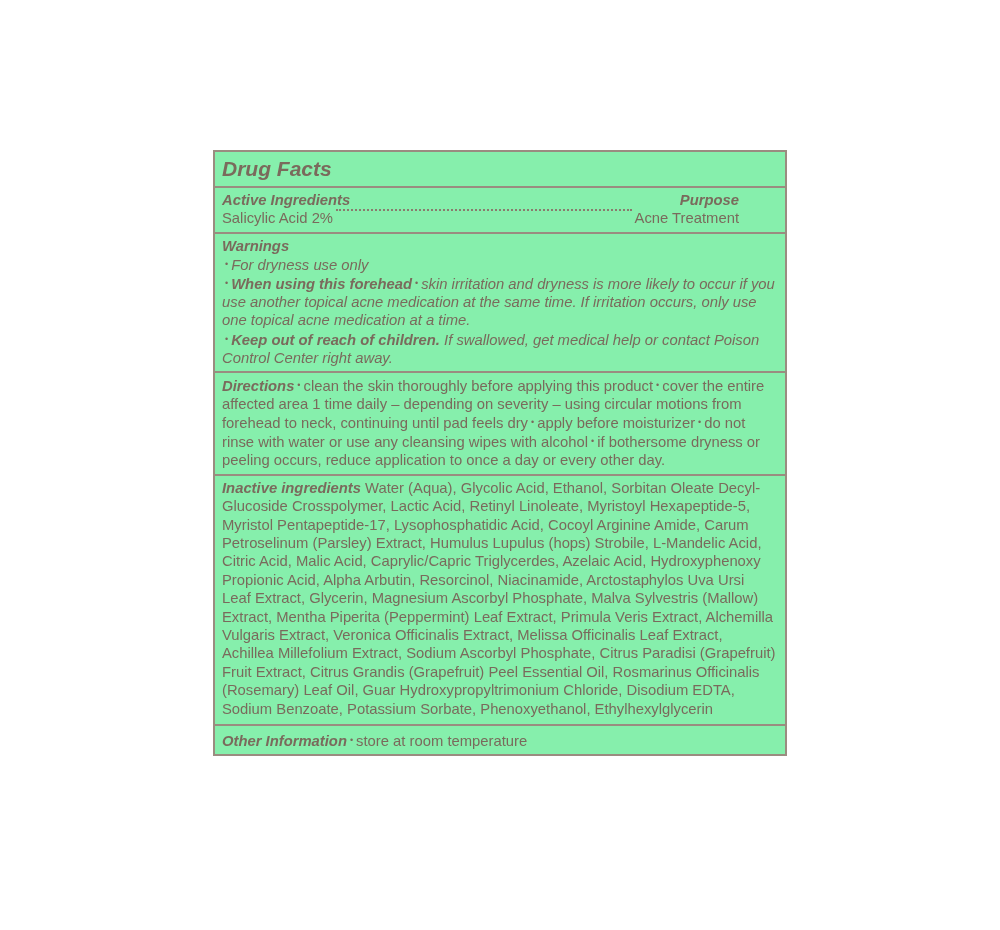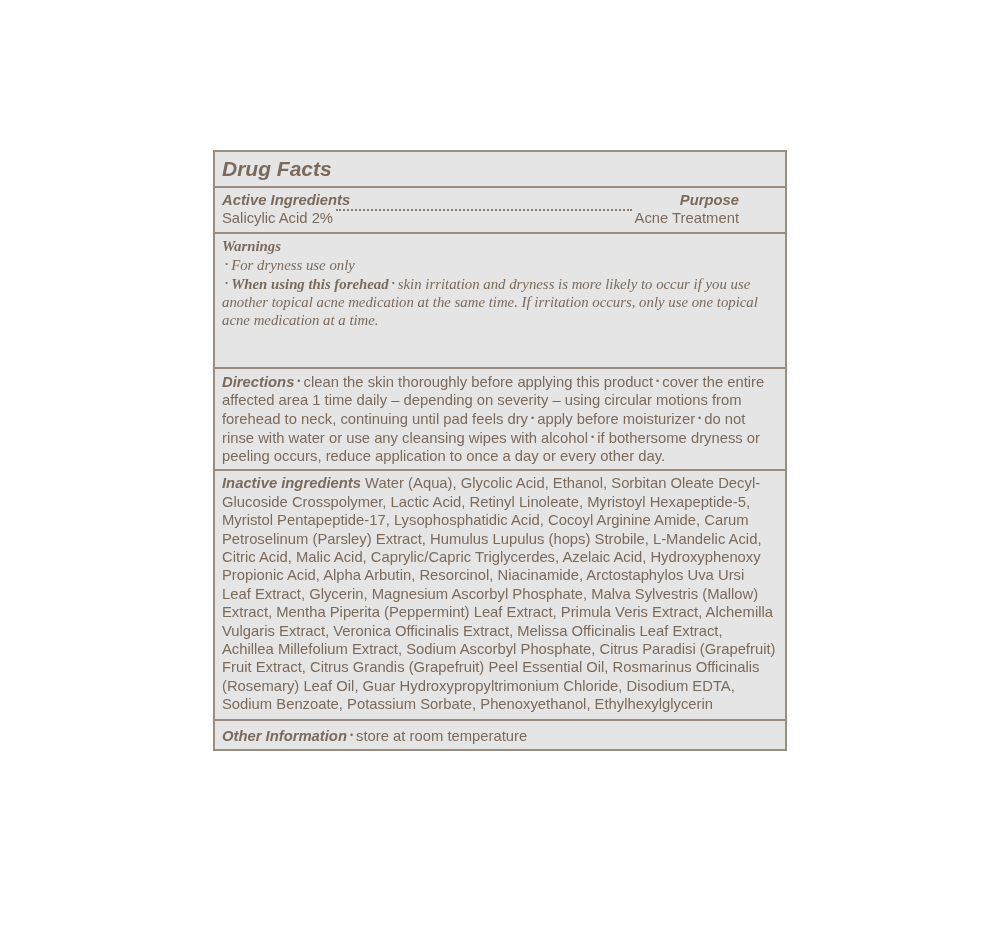--- a/index.html
+++ b/index.html
@@ -15,21 +15,21 @@
     font-family: "Liberation Sans", sans-serif;
     color: #7a6a5c;
   }
   .box {
     position: absolute;
     left: 213px;
     top: 150px;
     width: 574px;
     box-sizing: border-box;
     border: 2px solid #9a8c80;
-    background: #e5e5e5;
+    background: #86efac;
   }
   .sec {
     box-sizing: border-box;
     border-top: 2px solid #9a8c80;
     padding: 3px 9px 4px 7px;
     font-size: 14.8px;
     line-height: 18.4px;
   }
   .sec:first-child { border-top: none; }
   .bi { font-weight: bold; font-style: italic; }
@@ -49,21 +49,21 @@
     display: flex;
     align-items: flex-start;
   }
   .dots {
     flex: 1;
     border-bottom: 2px dotted #8a7b6e;
     margin: 0 3px 3px 3px;
     min-width: 30px;
   }
   .uses-sec { min-height: 25px; }
-  .warnings-sec { min-height: 135px; font-family: Liberation Serif, serif; }
+  .warnings-sec { min-height: 135px; }
   .directions-sec { min-height: 100px; }
   .inactive-sec { min-height: 250px; }
   .other-sec { min-height: 30px; padding-top: 5px; }
   .para { margin: 0; }
   .wline { margin: 0; }
   .blt {
     display: inline-block;
     font-size: 9px;
     vertical-align: 2.5px;
     margin: 0 3px;
@@ -94,20 +94,23 @@
 
 
     <div class="sec warnings-sec">
       <div class="bi">Warnings</div>
       <p class="wline it">
         <span class="blt">•</span><span>For dryness use only</span>
       </p>
       <p class="wline it">
         <span class="blt">•</span><span class="bi">When using this forehead</span><span class="blt">•</span><span>skin irritation and dryness is more likely to occur if you use another topical acne medication at the same time. If irritation occurs, only use one topical acne medication at a time.</span>
       </p>
+      <p class="wline it">
+        <span class="blt">•</span><span class="bi">Keep out of reach of children.</span> <span>If swallowed, get medical help or contact Poison Control Center right away.</span>
+      </p>
     </div>
 
     <div class="sec directions-sec">
       <p class="para">
         <span class="bi">Directions</span><span class="blt">•</span><span>clean the skin thoroughly before applying this product</span><span class="blt">•</span><span>cover the entire affected area 1 time daily – depending on severity –  using circular motions from forehead to neck, continuing until pad feels dry</span><span class="blt">•</span><span>apply before moisturizer</span><span class="blt">•</span><span>do not rinse with water or use any cleansing wipes with alcohol</span><span class="blt">•</span><span>if bothersome dryness or peeling occurs, reduce application to once a day or every other day.</span>
       </p>
     </div>
 
     <div class="sec inactive-sec">
       <p class="para">

